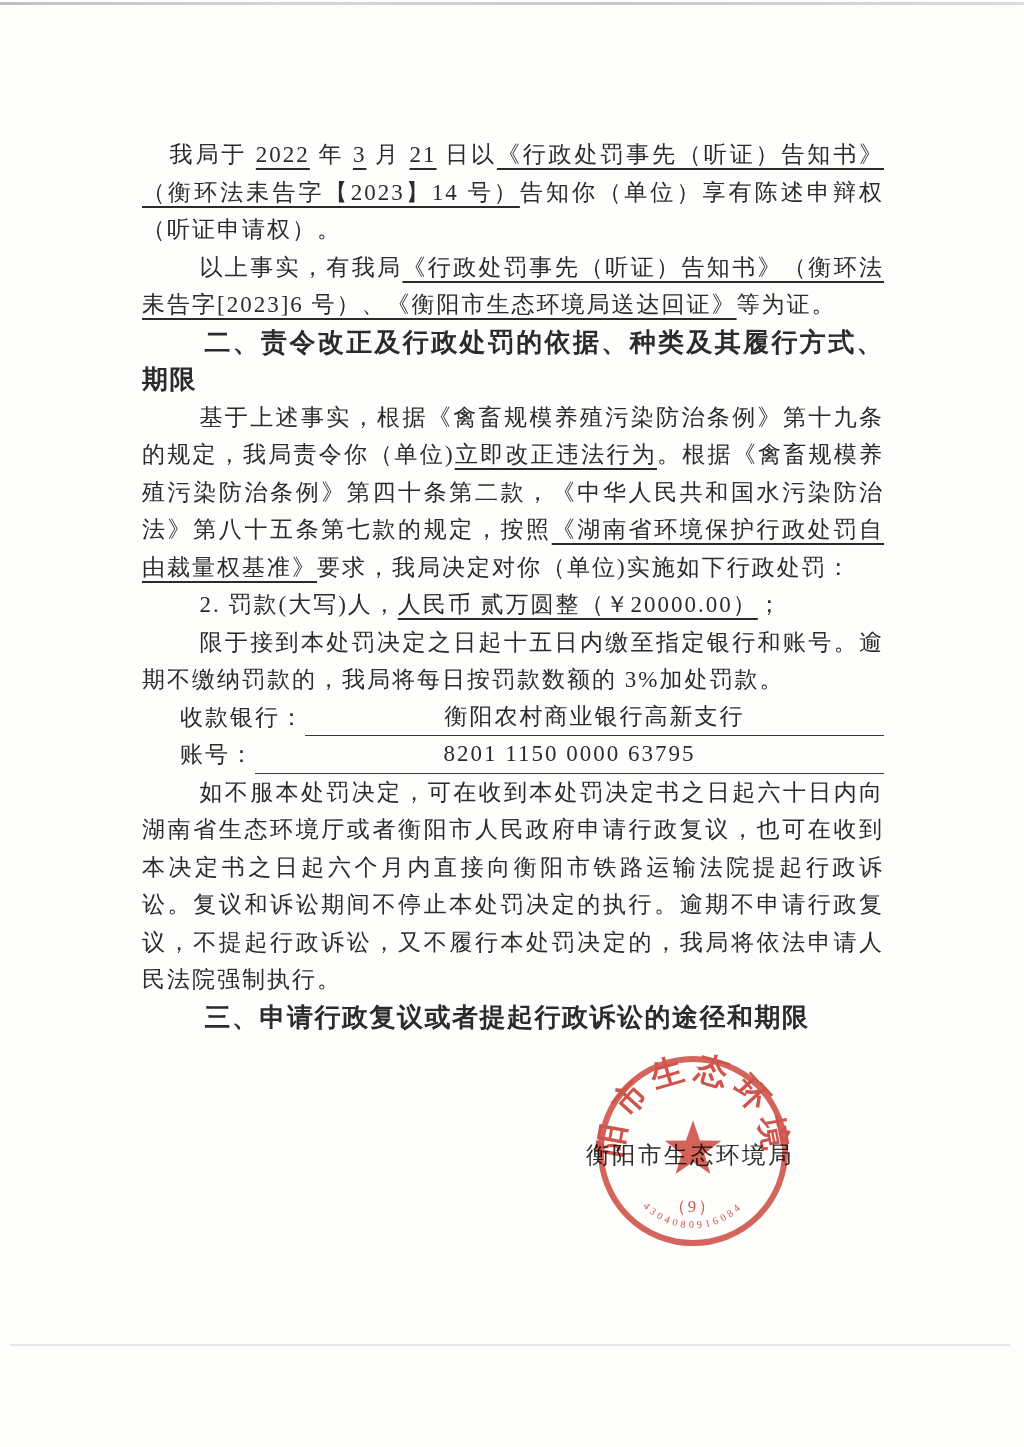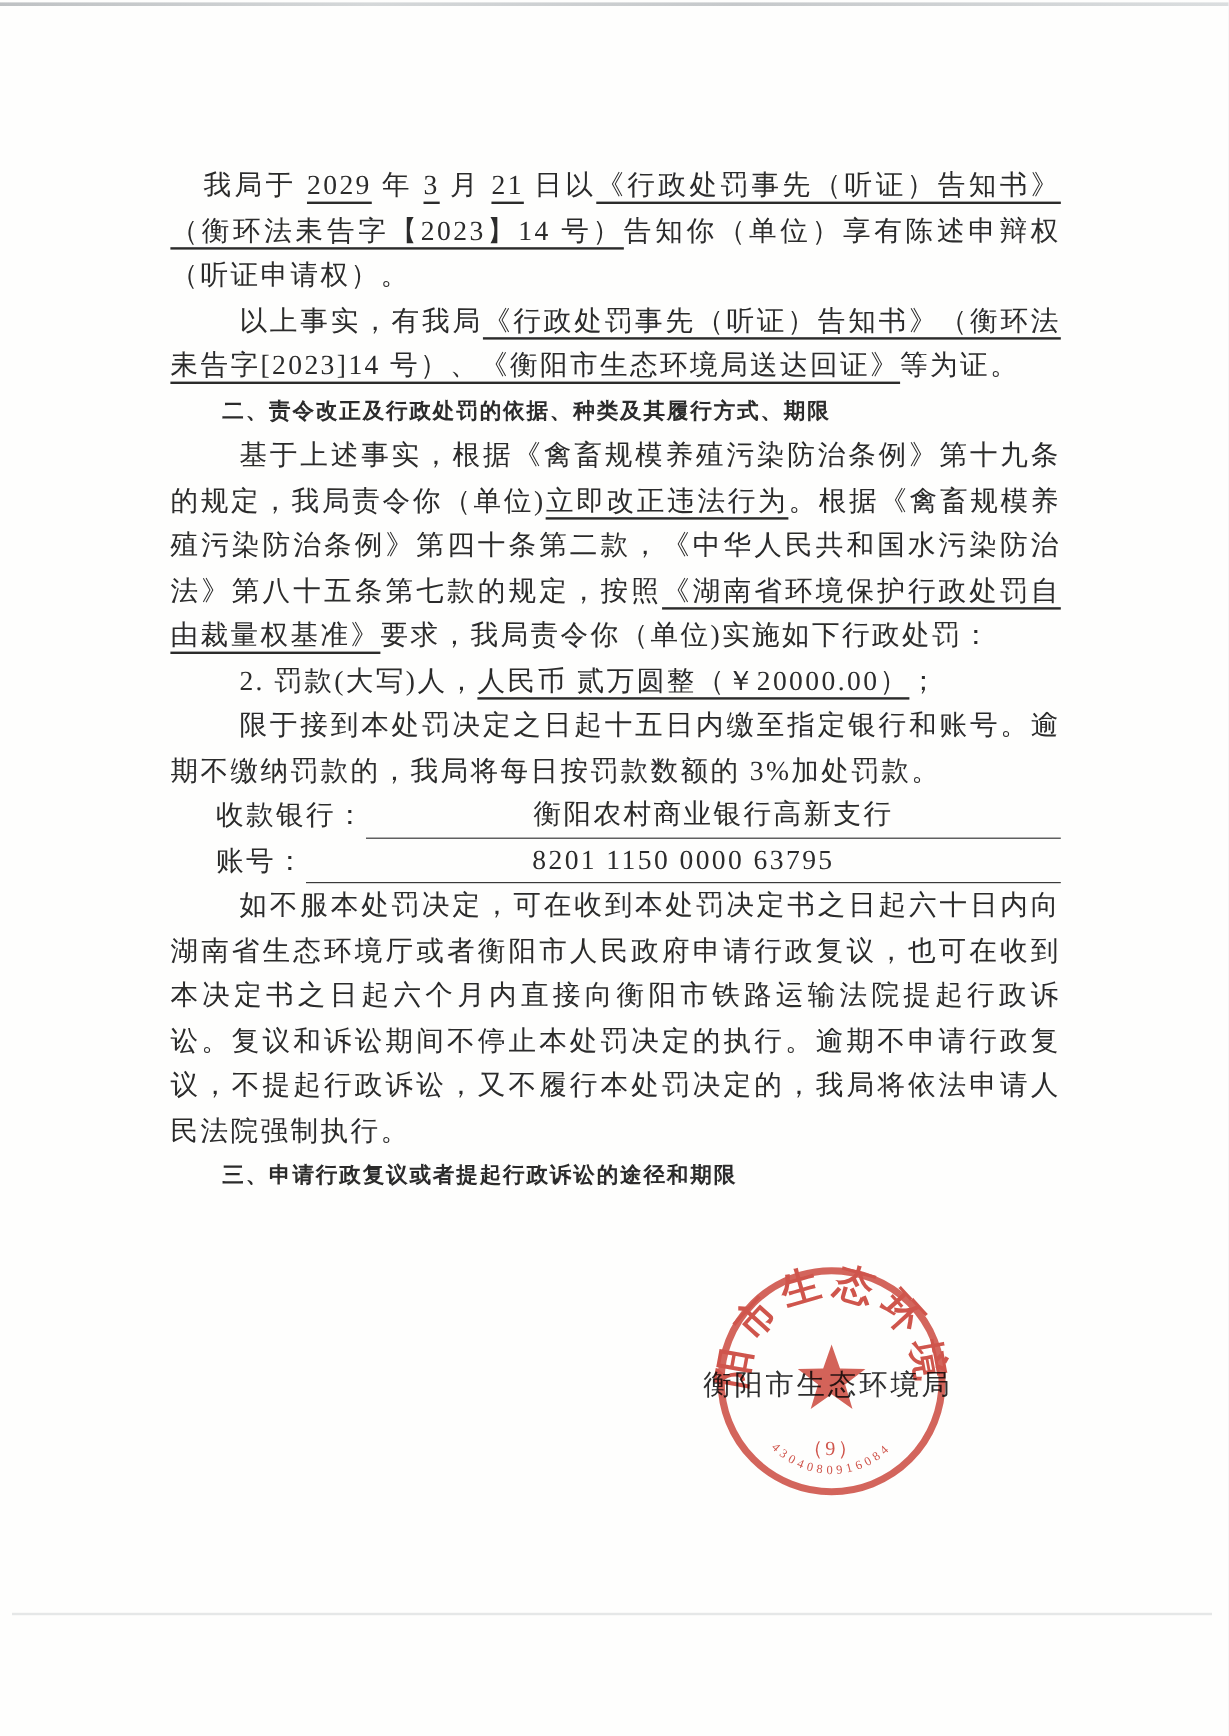--- a/index.html
+++ b/index.html
@@ -26,21 +26,21 @@
   }
   .doc-body{
     position:absolute;top:136px;left:142px;width:742px;
     font-size:23px;line-height:37.5px;letter-spacing:2px;
     text-align:justify;
   }
   .para{margin:0;text-indent:2.5em;}
   .para.first{text-indent:1.2em;}
   .para.heading{
     font-family:"Liberation Sans","DejaVu Sans",sans-serif;
-    font-weight:700;font-size:18px;letter-spacing:1.5px;
+    font-weight:700;font-size:26px;letter-spacing:1.5px;
     text-indent:2.4em;
   }
   .u{
     text-decoration:underline;
     text-decoration-thickness:1.6px;
     text-underline-offset:6px;
   }
   .field-row{
     display:flex;align-items:flex-end;
     padding-left:38px;height:37.5px;
@@ -70,24 +70,24 @@
 </style>
 </head>
 <body>
 
 <div class="page">
 
   <div class="scan-edge-top"></div>
   <div class="scan-smudge"></div>
 
   <div class="doc-body">
-      <p class="para first"><span>我局于 </span><span class="u">2029</span><span> 年 </span><span class="u">3</span><span> 月 </span><span class="u">21</span><span> 日以</span><span class="u">《行政处罚事先（听证）告知书》（衡环法耒告字【2023】14 号）</span><span>告知你（单位）享有陈述申辩权（听证申请权）。</span></p>
-      <p class="para"><span>以上事实，有我局</span><span class="u">《行政处罚事先（听证）告知书》（衡环法耒告字[2023]14 号）、《衡阳市生态环境局送达回证》</span><span>等为证。</span></p>
+      <p class="para first"><span>我局于 </span><span class="u">2022</span><span> 年 </span><span class="u">3</span><span> 月 </span><span class="u">21</span><span> 日以</span><span class="u">《行政处罚事先（听证）告知书》（衡环法耒告字【2023】14 号）</span><span>告知你（单位）享有陈述申辩权（听证申请权）。</span></p>
+      <p class="para"><span>以上事实，有我局</span><span class="u">《行政处罚事先（听证）告知书》（衡环法耒告字[2023]6 号）、《衡阳市生态环境局送达回证》</span><span>等为证。</span></p>
       <p class="para heading"><span>二、责令改正及行政处罚的依据、种类及其履行方式、期限</span></p>
-      <p class="para"><span>基于上述事实，根据《禽畜规模养殖污染防治条例》第十九条的规定，我局责令你（单位)</span><span class="u">立即改正违法行为</span><span>。根据《禽畜规模养殖污染防治条例》第四十条第二款，《中华人民共和国水污染防治法》第八十五条第七款的规定，按照</span><span class="u">《湖南省环境保护行政处罚自由裁量权基准》</span><span>要求，我局责令你（单位)实施如下行政处罚：</span></p>
+      <p class="para"><span>基于上述事实，根据《禽畜规模养殖污染防治条例》第十九条的规定，我局责令你（单位)</span><span class="u">立即改正违法行为</span><span>。根据《禽畜规模养殖污染防治条例》第四十条第二款，《中华人民共和国水污染防治法》第八十五条第七款的规定，按照</span><span class="u">《湖南省环境保护行政处罚自由裁量权基准》</span><span>要求，我局决定对你（单位)实施如下行政处罚：</span></p>
       <p class="para"><span>2. 罚款(大写)人，</span><span class="u">人民币 贰万圆整（￥20000.00）</span><span>；</span></p>
       <p class="para"><span>限于接到本处罚决定之日起十五日内缴至指定银行和账号。逾期不缴纳罚款的，我局将每日按罚款数额的 3%加处罚款。</span></p>
       <div class="field-row">
         <span class="field-label">收款银行：</span>
         <span class="field-blank">衡阳农村商业银行高新支行</span>
       </div>
       <div class="field-row">
         <span class="field-label">账号：</span>
         <span class="field-blank">8201 1150 0000 63795</span>
       </div>

